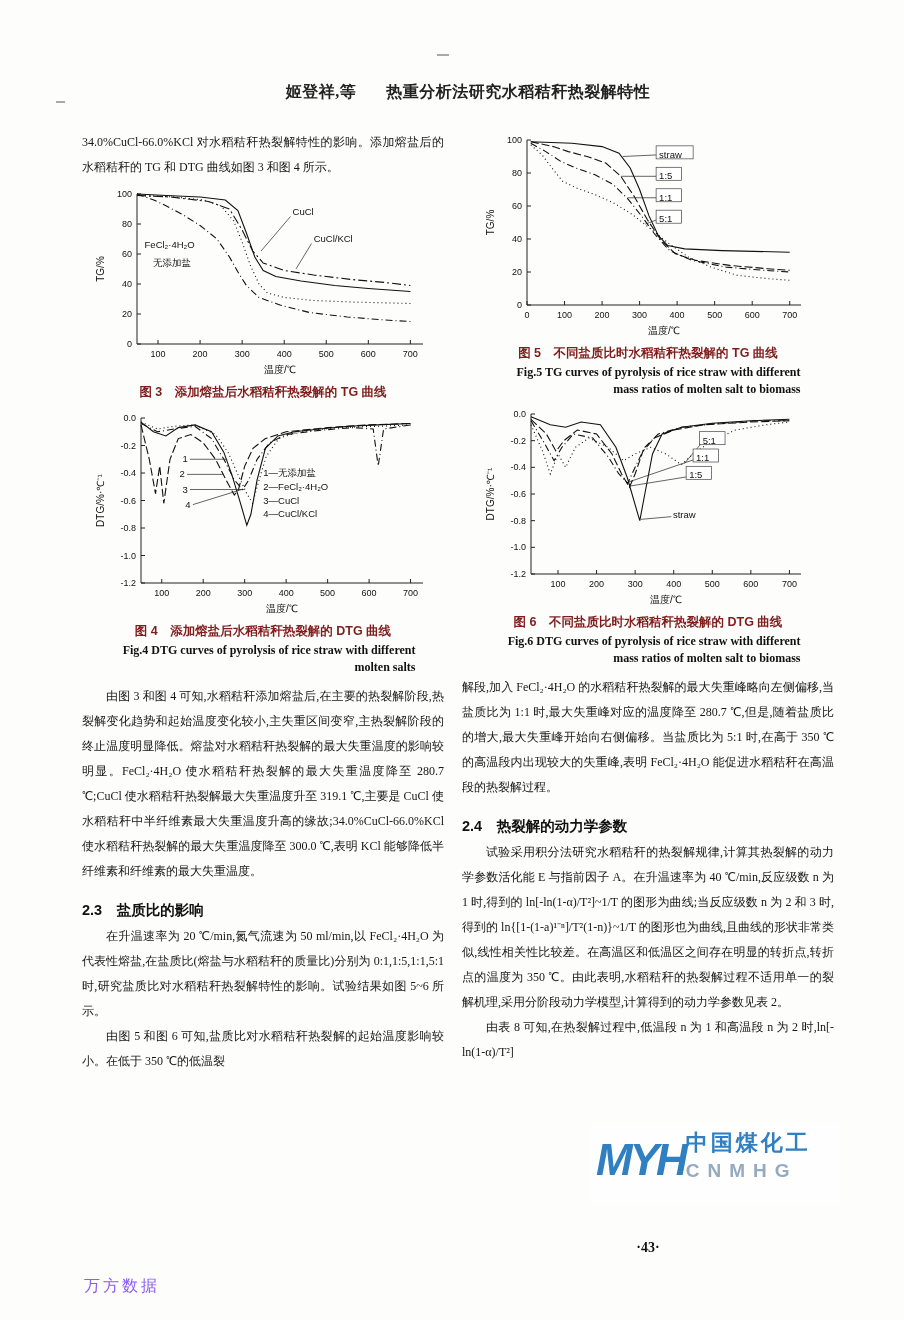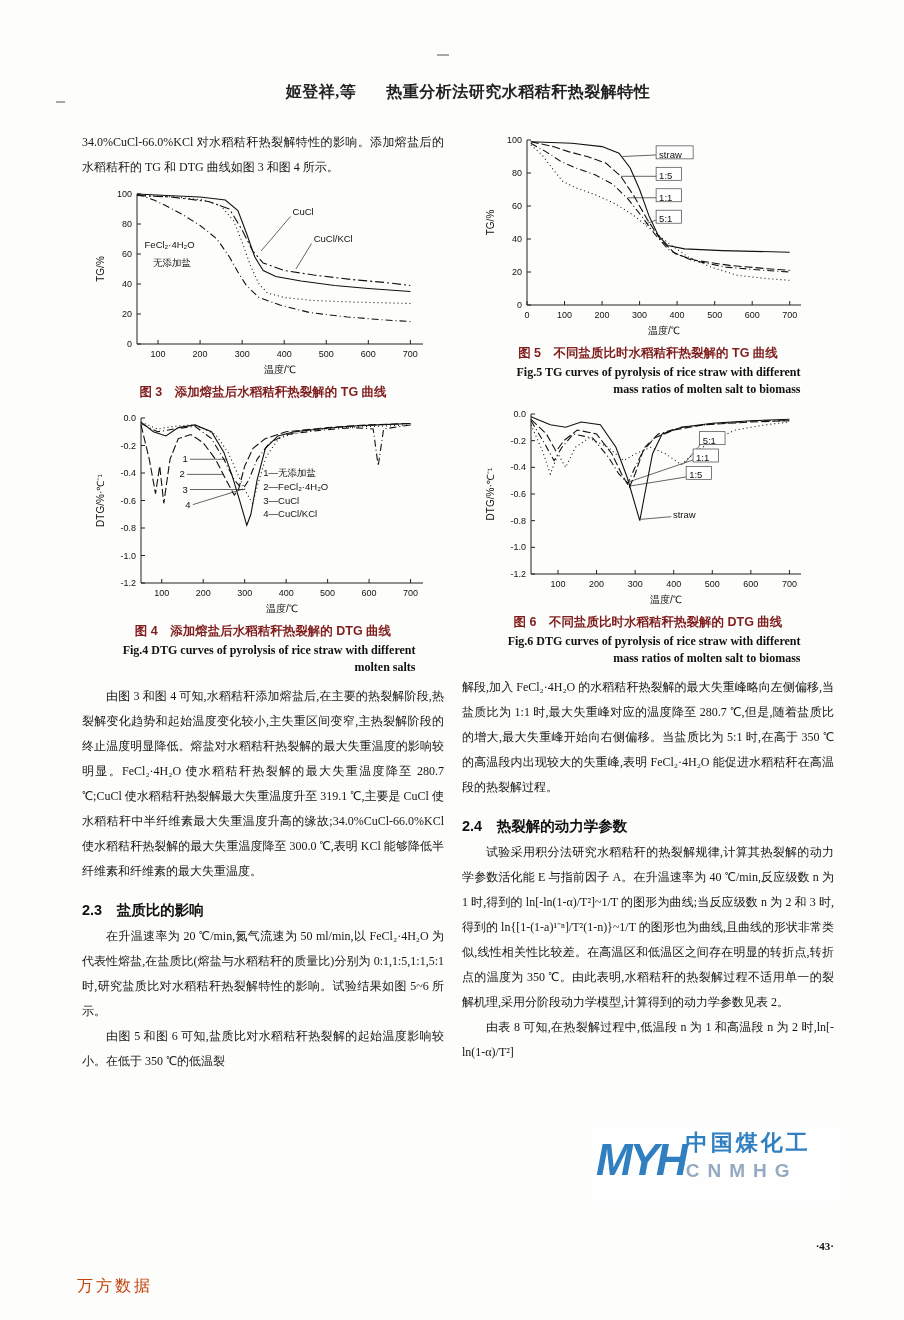--- a/index.html
+++ b/index.html
@@ -25,33 +25,33 @@
     font-weight:bold; color:#111; margin-top:12px; }
 
   .figure { text-align:center; margin:6px 0 8px 0; }
   .figure svg { display:inline-block; }
   svg text { font-family:"Liberation Sans", sans-serif; }
   .cap-cn { font-family:"Liberation Sans", sans-serif; font-weight:bold; font-size:12.5px;
     line-height:20px; color:#7f1d1d; margin-top:2px; }
   .cap-en { font-weight:bold; font-size:12px; line-height:17px; color:#111;
     max-width:305px; margin:1px auto 0 auto;text-align:right; }
 
-  .page-number { position:absolute; top:1240px; left:462px; width:372px; text-align:right;
-    font-size:11px; font-weight:bold; color:#111; }
+  .page-number { position:absolute; top:1240px; left:462px; width:372px; text-align:center;
+    font-size:14px; font-weight:bold; color:#111; }
 
   .watermark { position:absolute; left:588px; top:1124px; width:252px; height:80px;
     background:#fefefe; display:flex; align-items:flex-start; gap:1px; padding:4px 8px; }
   .wm-mark { font-family:"Liberation Sans", sans-serif; font-weight:900; font-style:italic;
     font-size:44px; line-height:64px; color:#2f7fc1; letter-spacing:-3px; }
   .wm-cn { font-family:"Liberation Sans", sans-serif; font-size:22px; font-weight:bold;
     color:#2f7fc1; letter-spacing:3px; line-height:30px; }
   .wm-en { font-family:"Liberation Sans", sans-serif; font-size:19px; font-weight:bold;
     color:#94aac1; letter-spacing:8px; line-height:26px; }
 
-  .wanfang { position:absolute; left:77px; top:1276px; font-size:16px; color:#c2410c; letter-spacing:3px; }
+  .wanfang { position:absolute; left:84px; top:1276px; font-size:16px; color:#8b5cf6; letter-spacing:3px; }
 </style>
 </head>
 <body>
 
 <div class="page">
 
   <div class="scan-mark m1"></div>
   <div class="scan-mark m2"></div>
 
   <div class="running-header">

